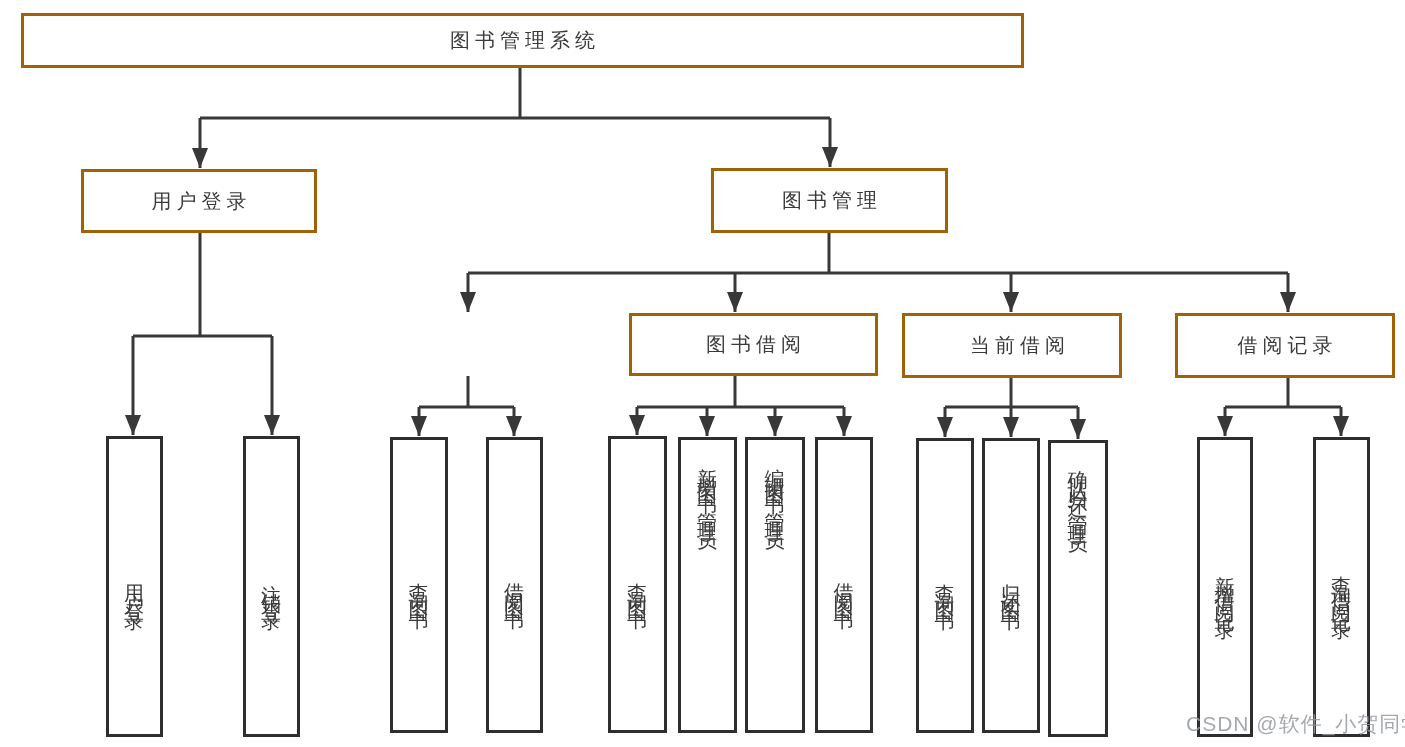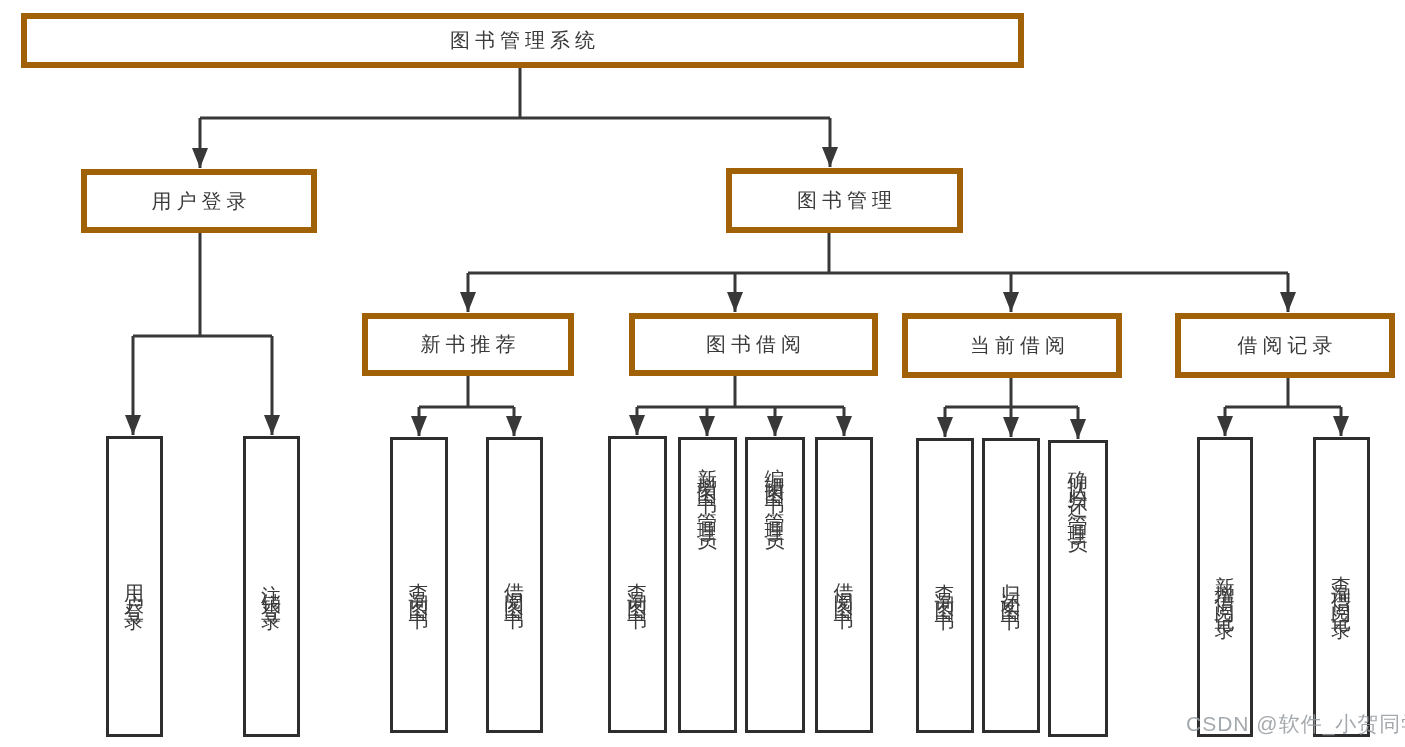--- a/index.html
+++ b/index.html
@@ -3,35 +3,35 @@
 <meta charset="utf-8">
 <style>
   html,body{margin:0;padding:0;background:#ffffff;}
   .canvas{
     position:relative;width:1405px;height:747px;background:#ffffff;overflow:hidden;
     font-family:"Liberation Sans","DejaVu Sans",sans-serif;color:#3a3a3a;
   }
   svg.wires{position:absolute;left:0;top:0;z-index:1;}
   .node{
     position:absolute;box-sizing:border-box;background:#ffffff;
-    border:6px solid #a16207;display:flex;align-items:center;justify-content:center;
+    border:3px solid #a16207;display:flex;align-items:center;justify-content:center;
     font-size:20px;letter-spacing:5px;text-indent:5px;white-space:nowrap;z-index:2;
   }
   .vnode{
     position:absolute;box-sizing:border-box;background:#ffffff;
     border:3px solid #2e2e2e;display:flex;align-items:center;justify-content:center;
     writing-mode:vertical-rl;text-orientation:mixed;
     font-size:20px;letter-spacing:9px;line-height:1;z-index:2;
   }
   .vnode.top{justify-content:flex-start;padding-top:12px;}
   
   .b-root{left:21px;top:13px;width:1003px;height:55px;}
   
   .b-login{left:81px;top:169px;width:236px;height:64px;}
-  .b-mgmt{left:711px;top:168px;width:237px;height:65px;margin-left:15px;}
+  .b-mgmt{left:711px;top:168px;width:237px;height:65px;}
   
   .b-newbook{left:362px;top:313px;width:212px;height:63px;}
   .b-borrow{left:629px;top:313px;width:249px;height:63px;}
   .b-current{left:902px;top:313px;width:220px;height:65px;padding-left:11px;}
   .b-record{left:1175px;top:313px;width:220px;height:65px;}
   
   .b-a1{left:106px;top:436px;width:57px;height:301px;}
   .b-a2{left:243px;top:436px;width:57px;height:301px;}
   .b-b1{left:390px;top:437px;width:58px;height:296px;}
   .b-b2{left:486px;top:437px;width:57px;height:296px;}
@@ -94,23 +94,20 @@
     <span>图书管理系统</span>
   </div>
 
   <div class="node b-login">
     <span>用户登录</span>
   </div>
   <div class="node b-mgmt">
     <span>图书管理</span>
   </div>
 
-  <div class="node b-newbook">
-    <span>新书推荐</span>
-  </div>
   <div class="node b-borrow">
     <span>图书借阅</span>
   </div>
   <div class="node b-current">
     <span>当前借阅</span>
   </div>
   <div class="node b-record">
     <span>借阅记录</span>
   </div>
 

